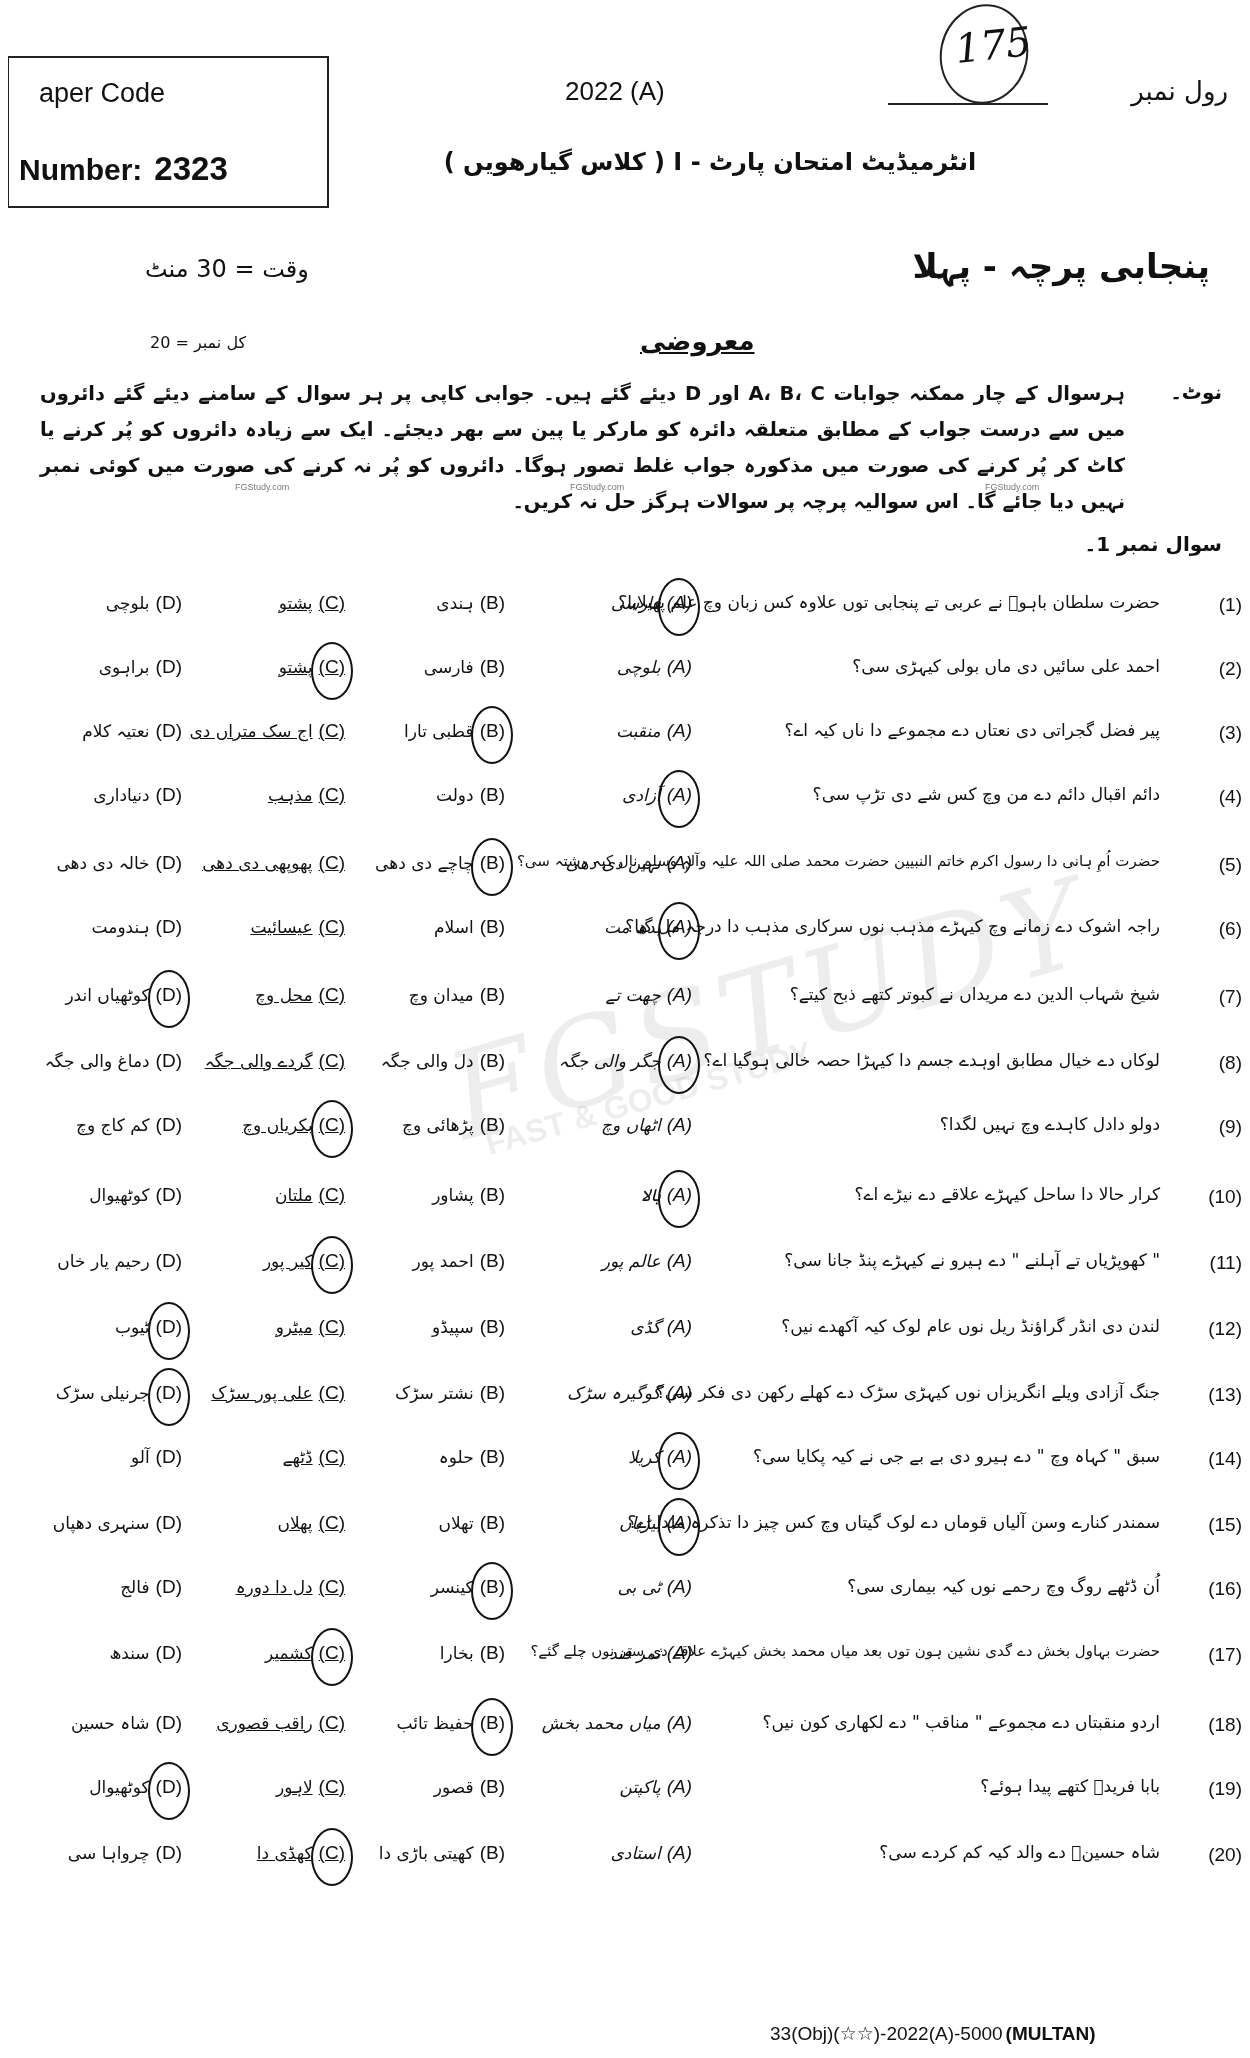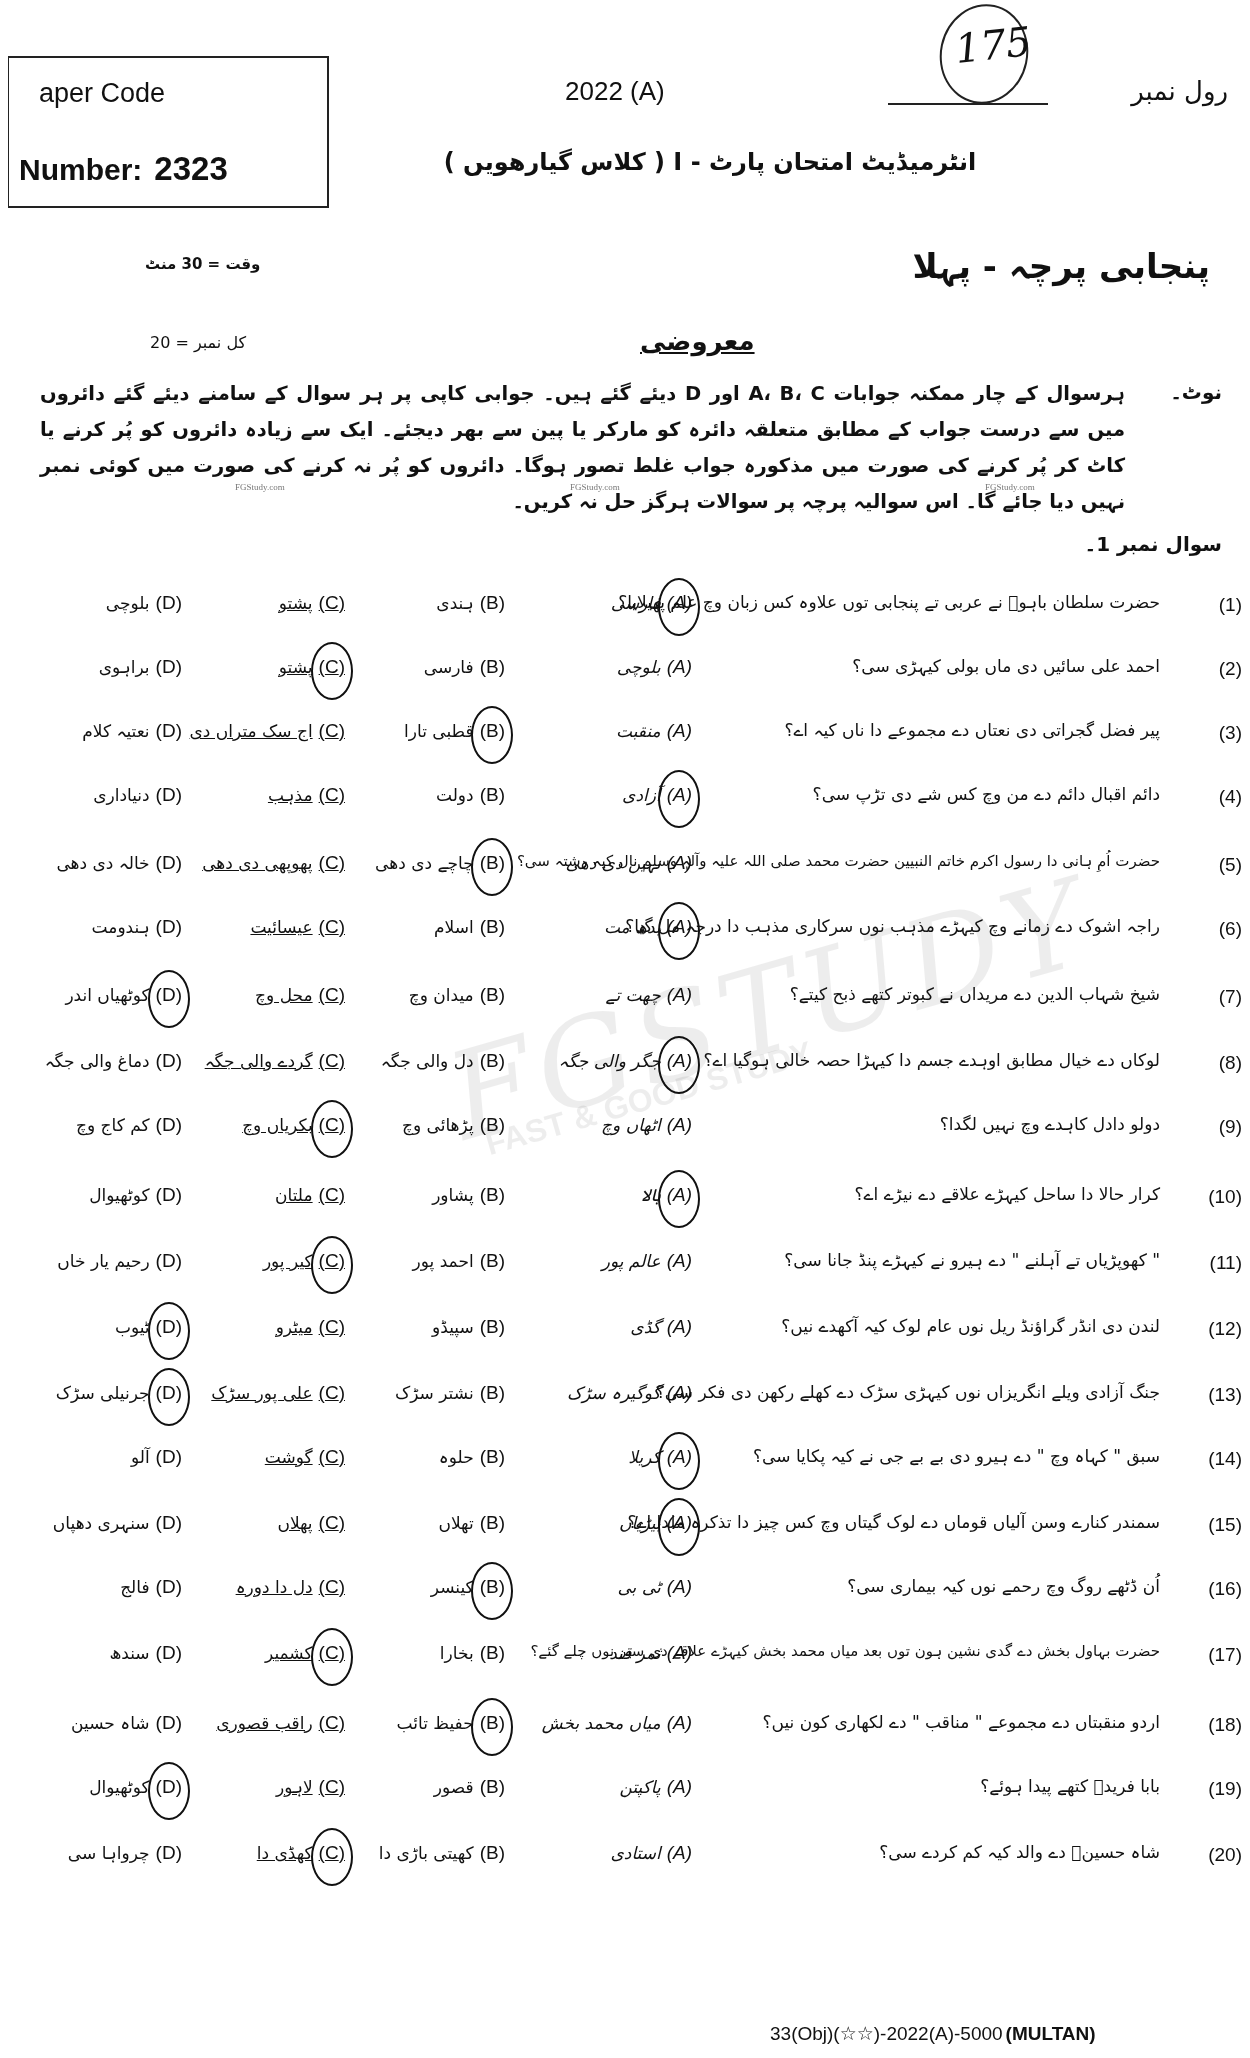--- a/index.html
+++ b/index.html
@@ -18,30 +18,30 @@
   .year { left: 565px; top: 76px; font-family: "Liberation Sans", sans-serif; font-size: 26px; }
   .roll-label { right: 22px; top: 76px; font-size: 26px; direction: rtl; }
   .roll-line { left: 888px; top: 103px; width: 160px; border-bottom: 2px solid #222; }
   .roll-circle {
     left: 940px; top: 4px; width: 84px; height: 96px; border: 2px solid #222; border-radius: 50%;
     transform: rotate(12deg);
   }
   .roll-num { left: 955px; top: 22px; font-family: "DejaVu Serif", serif; font-style: italic; font-size: 40px; transform: rotate(-6deg); }
   .exam-title { left: 430px; top: 148px; width: 560px; text-align: center; direction: rtl; font-weight: bold; font-size: 24px; }
   .paper-title { right: 40px; top: 246px; direction: rtl; font-weight: bold; font-size: 34px; }
-  .time { left: 145px; top: 255px; direction: rtl; font-size: 15px; font-weight: bold; }
+  .time { left: 145px; top: 255px; direction: rtl; font-size: 24px; }
   .marks { left: 150px; top: 333px; direction: rtl; font-size: 16px; }
   .section-title { left: 640px; top: 326px; direction: rtl; font-weight: bold; font-size: 26px; text-decoration: underline; }
   .note-label { right: 28px; top: 380px; direction: rtl; font-weight: bold; font-size: 20px; }
   .note-text {
     left: 40px; top: 376px; width: 1085px; direction: rtl; text-align: justify;
     font-weight: bold; font-size: 19.5px; line-height: 36px;
   }
   .q-heading { right: 28px; top: 532px; direction: rtl; font-weight: bold; font-size: 20px; }
-  .watermark-small { font-family: Liberation Serif, serif; font-size: 9px; color: #777; }
+  .watermark-small { font-family: Liberation Sans, sans-serif; font-size: 9px; color: #777; }
   .big-watermark {
     left: 440px; top: 940px; font-family: "DejaVu Serif", serif; font-size: 120px; font-style: italic;
     color: rgba(0,0,0,0.07); transform: rotate(-16deg); letter-spacing: 6px; white-space: nowrap;
   }
   .big-watermark2 {
     left: 480px; top: 1080px; font-family: "Liberation Sans", sans-serif; font-size: 32px; font-weight: bold;
     color: rgba(0,0,0,0.07); transform: rotate(-16deg); white-space: nowrap;
   }
   .question-row { position: absolute; left: 0; width: 1250px; height: 40px; }
   .q-num { position: absolute; right: 8px; top: 6px; font-family: "Liberation Sans", sans-serif; font-size: 19px; }
@@ -192,21 +192,21 @@
     <span class="opt opt-a"><span class="letter">(A)</span><span class="val">گوگیرہ سڑک</span></span>
     <span class="opt opt-b"><span class="letter">(B)</span><span class="val">نشتر سڑک</span></span>
     <span class="opt opt-c"><span class="letter">(C)</span><span class="val">علی پور سڑک</span></span>
     <span class="opt opt-d"><span class="letter">(D)</span><span class="val">جرنیلی سڑک</span><span class="ans-circle"></span></span>
   </div>
     <div class="question-row" style="top: 1442px;">
     <span class="q-num">(14)</span>
     <span class="q-text">سبق " کہاہ وچ " دے ہیرو دی بے بے جی نے کیہ پکایا سی؟</span>
     <span class="opt opt-a"><span class="letter">(A)</span><span class="val">کریلا</span><span class="ans-circle"></span></span>
     <span class="opt opt-b"><span class="letter">(B)</span><span class="val">حلوہ</span></span>
-    <span class="opt opt-c"><span class="letter">(C)</span><span class="val">گوشت</span></span>
+    <span class="opt opt-c"><span class="letter">(C)</span><span class="val">ڈٹھے</span></span>
     <span class="opt opt-d"><span class="letter">(D)</span><span class="val">آلو</span></span>
   </div>
     <div class="question-row" style="top: 1508px;">
     <span class="q-num">(15)</span>
     <span class="q-text">سمندر کنارے وسن آلیاں قوماں دے لوک گیتاں وچ کس چیز دا تذکرہ ملدا اے؟</span>
     <span class="opt opt-a"><span class="letter">(A)</span><span class="val">بیڑیاں</span><span class="ans-circle"></span></span>
     <span class="opt opt-b"><span class="letter">(B)</span><span class="val">تھلاں</span></span>
     <span class="opt opt-c"><span class="letter">(C)</span><span class="val">پھلاں</span></span>
     <span class="opt opt-d"><span class="letter">(D)</span><span class="val">سنہری دھپاں</span></span>
   </div>

